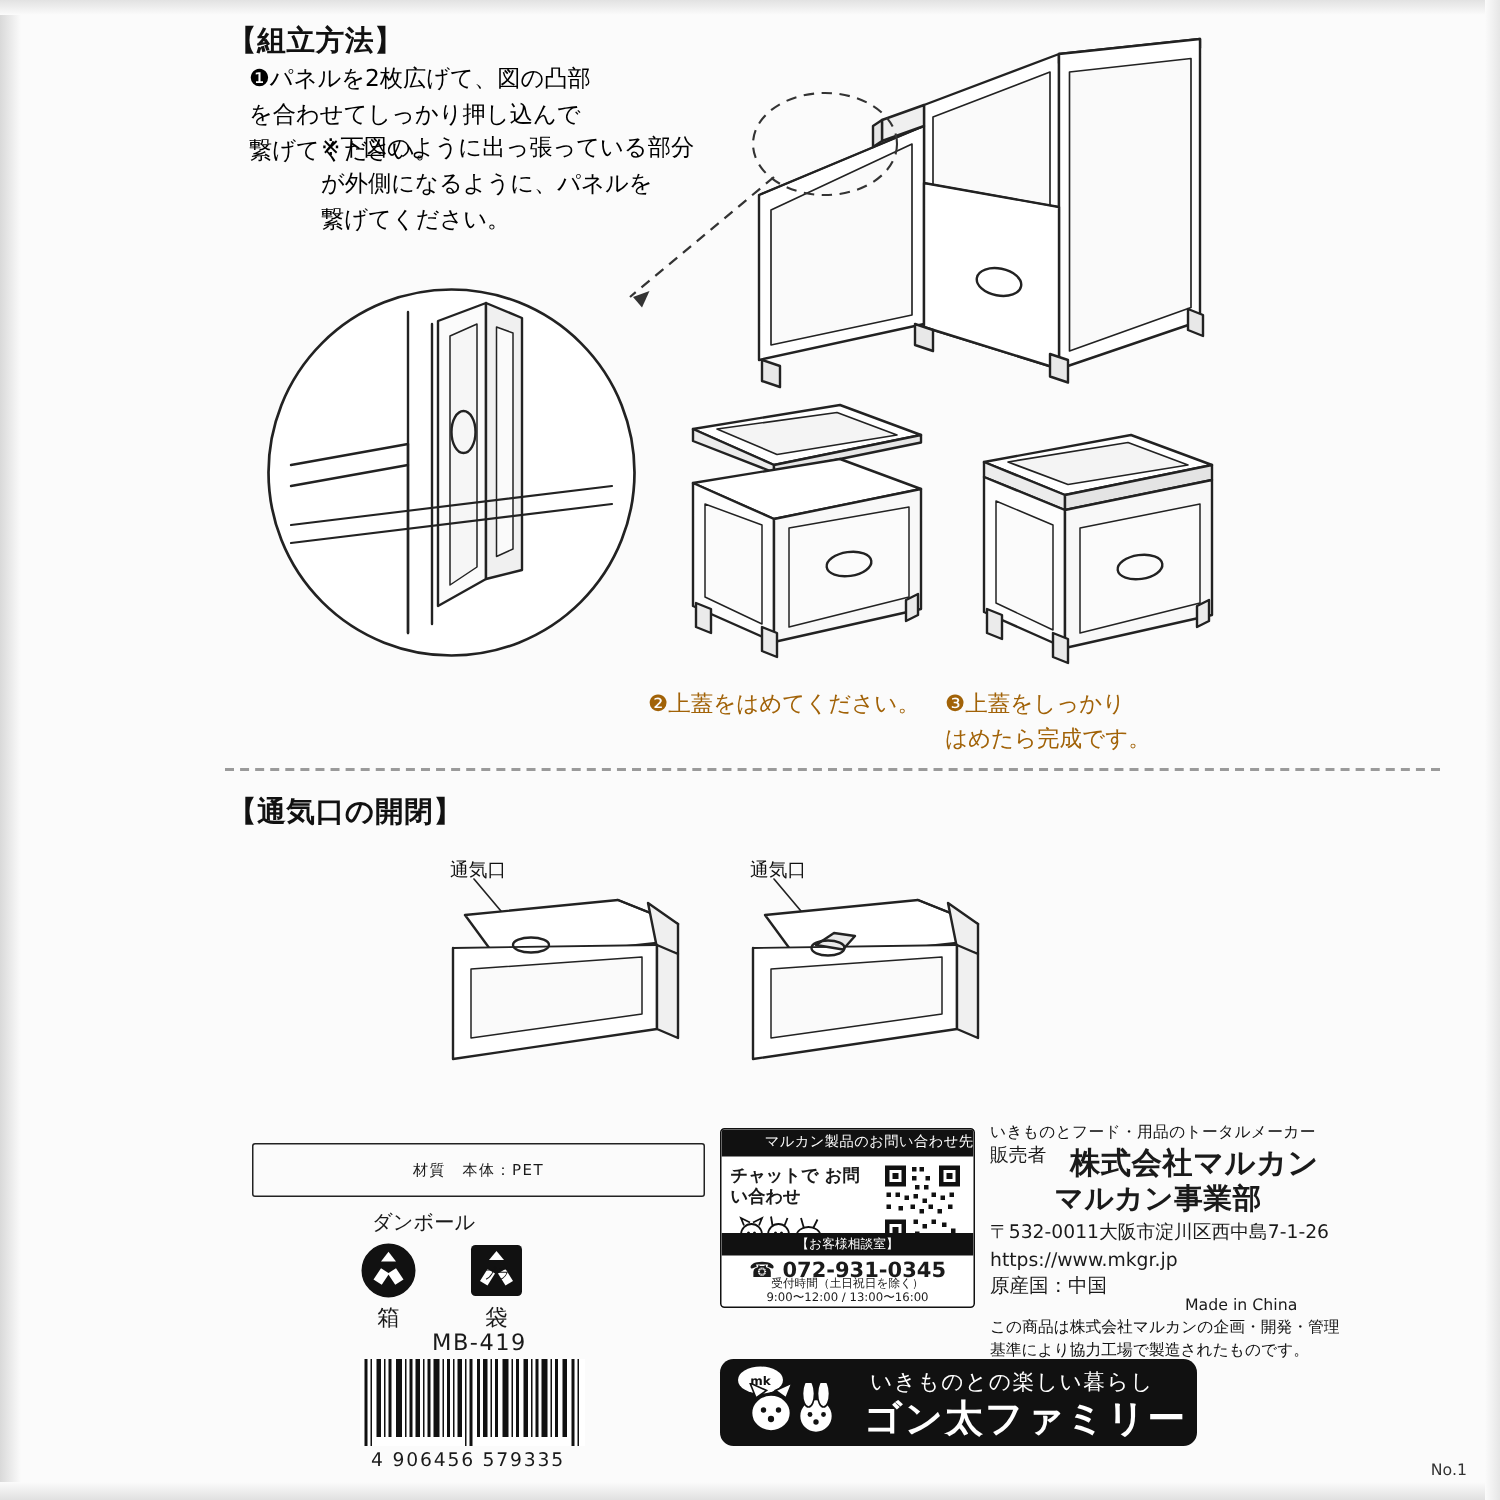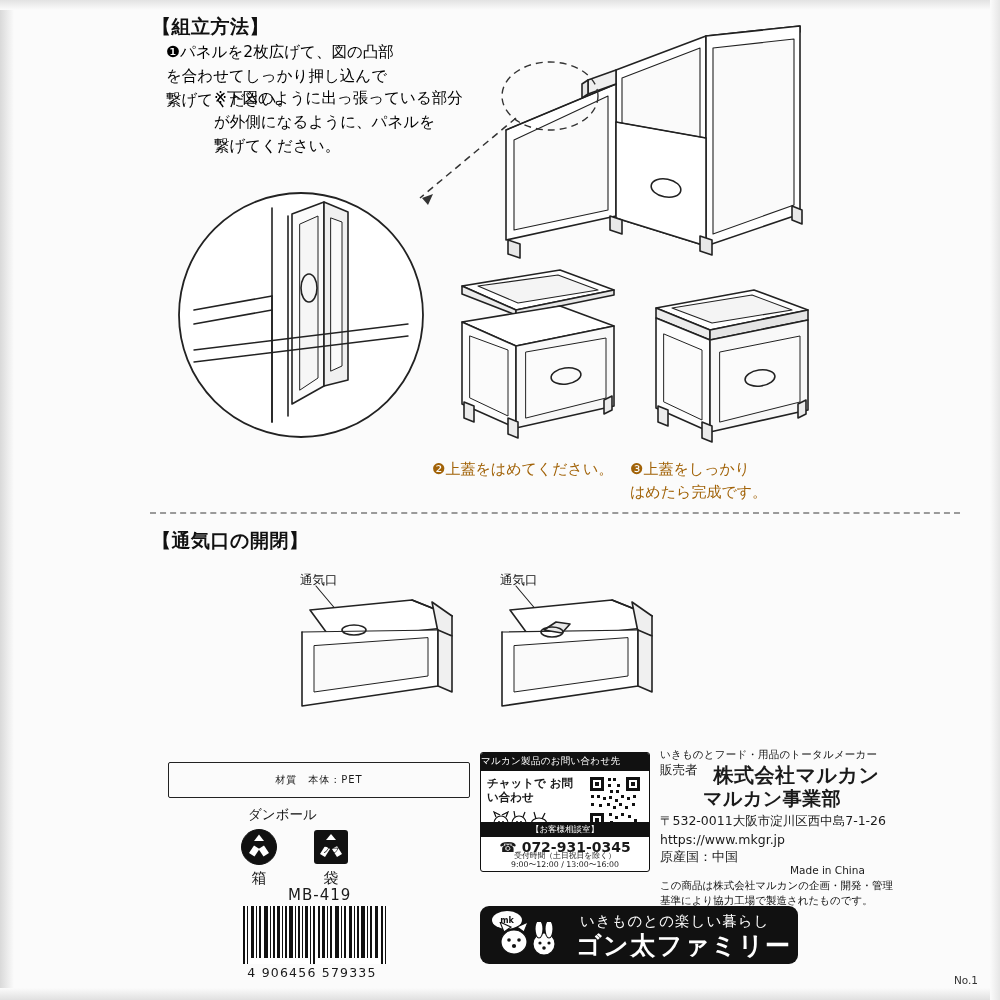--- a/index.html
+++ b/index.html
@@ -56,21 +56,21 @@
 
   .barcode{position:absolute;left:240px;top:906px;width:150px;height:58px;}
   .barcode .bars{width:100%;height:100%;}
   .barcode-num{position:absolute;left:212px;top:965px;width:200px;text-align:center;font-size:12.5px;letter-spacing:1.2px;}
 
   .contact-card{
     position:absolute;left:480px;top:752px;width:168px;height:118px;
     border:1.5px solid #111;border-radius:3px;background:#fff;overflow:hidden;
   }
   .contact-card .hdr{
-    background:#111;color:#fff;font-size:9.5px;text-align:left;padding:2px 0 2.5px;letter-spacing:0.3px;
+    background:#111;color:#fff;font-size:9.5px;text-align:right;padding:2px 0 2.5px;letter-spacing:0.3px;
   }
   .contact-card .chat{
     font-size:11.5px;font-weight:bold;line-height:1.25;padding:5px 4px 0 6px;width:96px;
   }
   .contact-card .qr{position:absolute;right:7px;top:22px;width:54px;height:54px;}
   .contact-card .petline{position:absolute;left:8px;top:56px;width:92px;height:24px;}
   .contact-card .callbar{
     position:absolute;left:0;bottom:34px;width:100%;background:#111;color:#fff;
     font-size:8.5px;text-align:center;padding:1.5px 0;
   }

